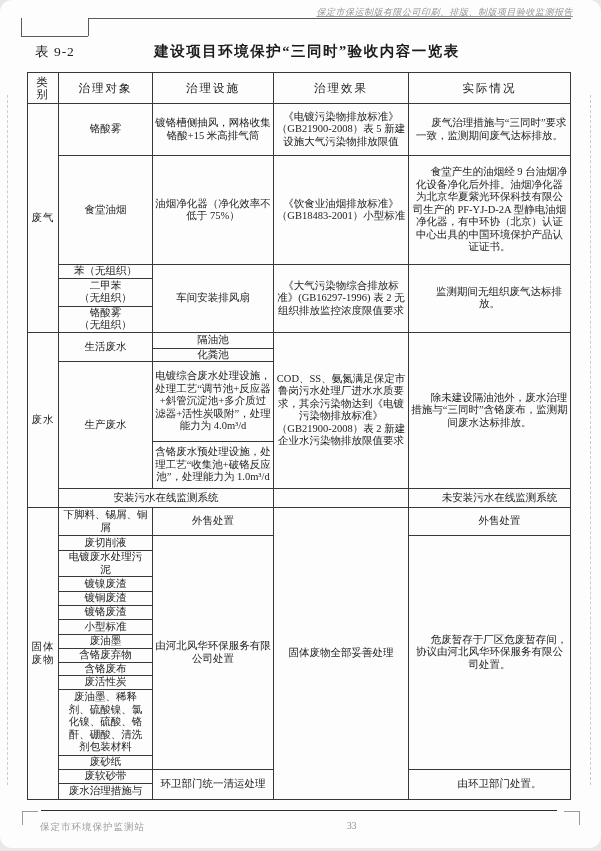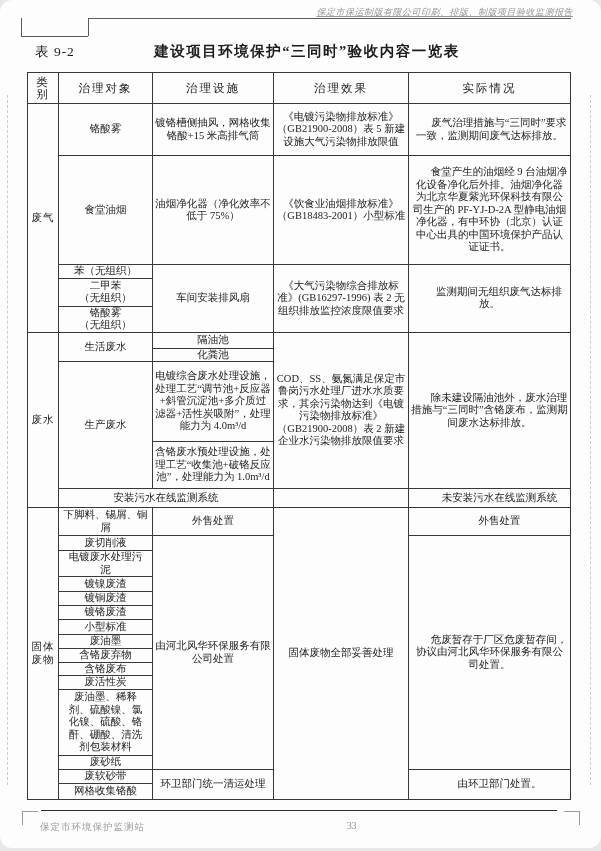--- a/index.html
+++ b/index.html
@@ -185,21 +185,21 @@
     </tr>
     <tr style="height:14px">
       <td>废砂纸</td>
     </tr>
     <tr style="height:14px">
       <td>废软砂带</td>
       <td rowspan="2">环卫部门统一清运处理</td>
       <td rowspan="2" class="ind">由环卫部门处置。</td>
     </tr>
     <tr style="height:16px">
-      <td>网格收集铬酸</td>
+      <td>废水治理措施与</td>
     </tr>
   </tbody>
     </table>
 
   <div class="rule f-rule"></div>
   <div class="rule f-corner-l"></div>
   <div class="rule f-corner-r"></div>
   <div class="footer-station">保定市环境保护监测站</div>
   <div class="footer-page">33</div>
 

